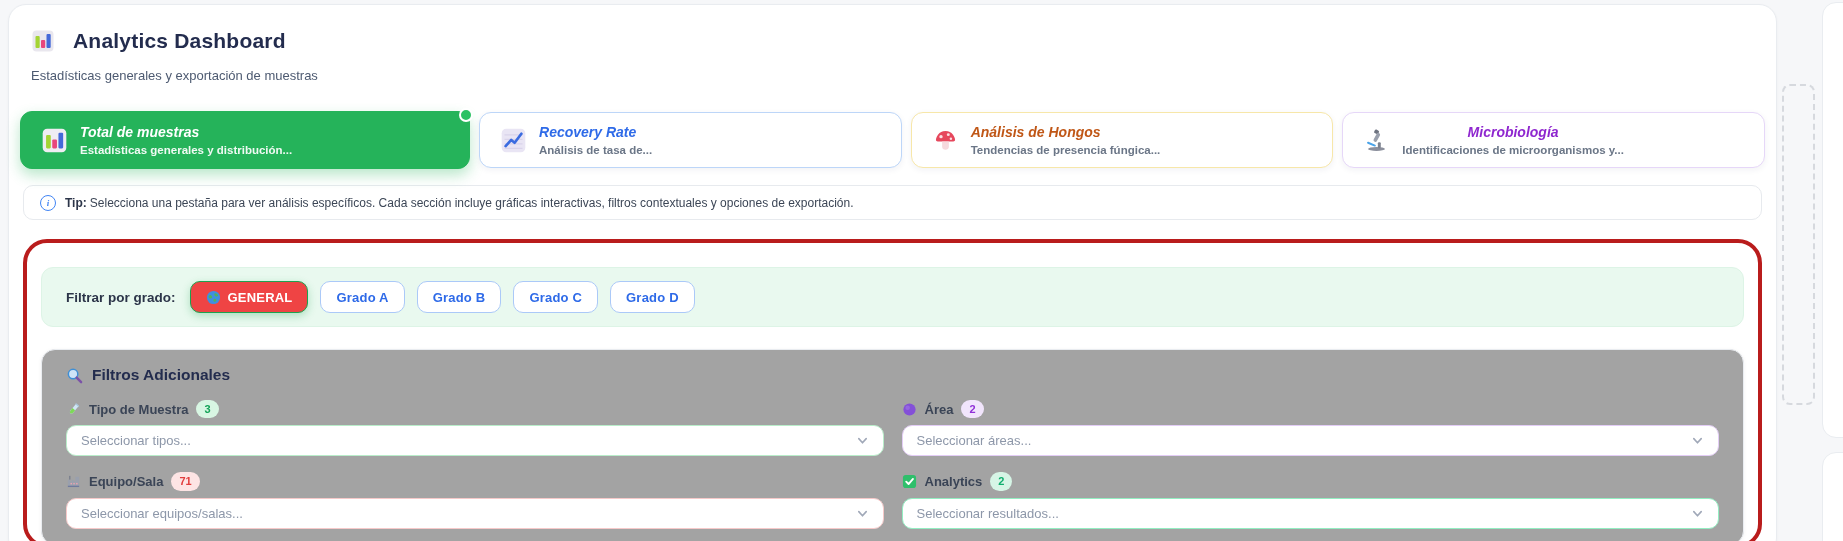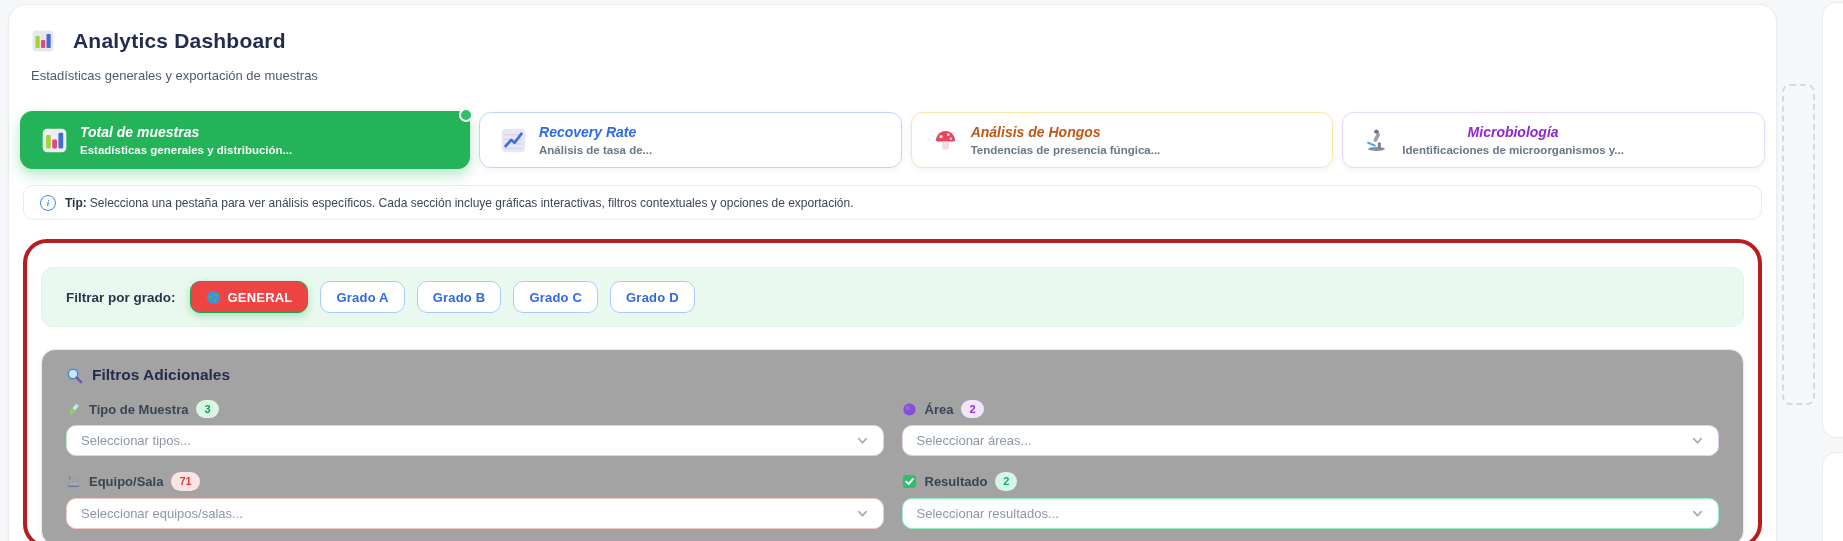--- a/index.html
+++ b/index.html
@@ -315,21 +315,21 @@
                 </svg>
             </div>
           </div>
 
           <div class="field">
             <div class="field-label-row">
               <svg class="field-icon" viewBox="0 0 16 16">
                 <rect x="1" y="1" width="14" height="14" rx="3" fill="#2fbf6b"></rect>
                 <path d="M4.5 8.2 L7 10.7 L11.7 5.3" fill="none" stroke="#ffffff" stroke-width="2" stroke-linecap="round" stroke-linejoin="round"></path>
               </svg>
-              <span class="field-label">Resultado</span>
+              <span class="field-label">Analytics</span>
               <span class="badge badge-mint">2</span>
             </div>
             <div class="select select-mint">
               <span class="placeholder">Seleccionar resultados...</span>
               <svg class="chevron" viewBox="0 0 14 14">
                   <path d="M3 5 L7 9.5 L11 5" fill="none" stroke="#a0a8b8" stroke-width="1.7" stroke-linecap="round" stroke-linejoin="round"></path>
                 </svg>
             </div>
           </div>
 

